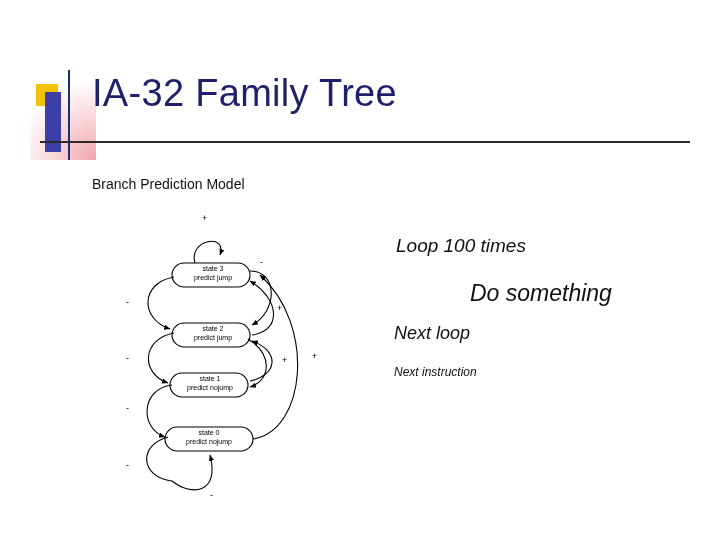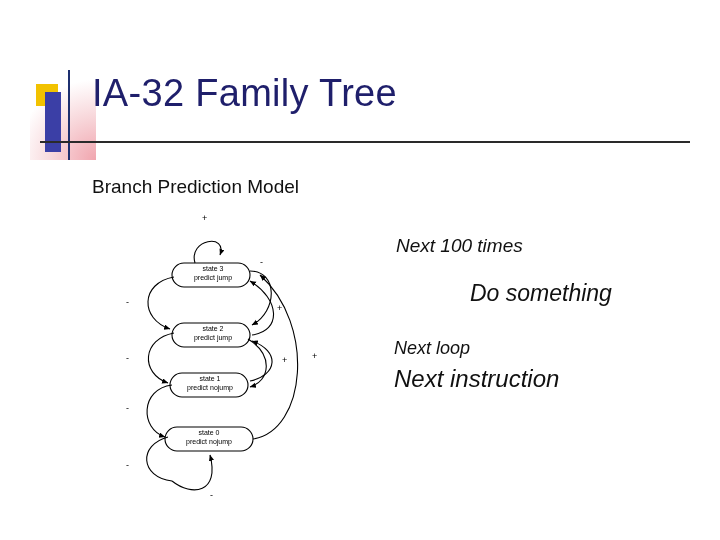--- a/index.html
+++ b/index.html
@@ -74,36 +74,36 @@
     width: 650px;
     height: 2px;
     background: #2a2a2a;
   }
 
   
   .subtitle {
     position: absolute;
     left: 92px;
     top: 176px;
-    font-size: 19px;
+    font-size: 14px;
     color: #111111;
     white-space: nowrap;
   }
 
   
   .rtext {
     position: absolute;
     font-style: italic;
     color: #111111;
     white-space: nowrap;
   }
   .rtext-0 { left: 396px; top: 235px; font-size: 19px; }
   .rtext-1 { left: 470px; top: 280px; font-size: 23px; }
-  .rtext-2 { left: 394px; top: 338px; font-size: 18px; }
-  .rtext-3 { left: 394px; top: 365px; font-size: 24px; font-style: italic; }
+  .rtext-2 { left: 394px; top: 323px; font-size: 18px; }
+  .rtext-3 { left: 394px; top: 365px; font-size: 12px; font-style: italic; }
 
   
   .diagram {
     position: absolute;
     left: 110px;
     top: 205px;
     width: 250px;
     height: 310px;
   }
   .diagram svg { display: block; }
@@ -129,21 +129,21 @@
   <div class="deco-sq-yellow"></div>
   <div class="deco-sq-blue"></div>
   <div class="deco-rule-v"></div>
 </div>
 
 <div class="title">IA-32 Family Tree</div>
 <div class="title-rule"></div>
 
 <div class="subtitle">Branch Prediction Model</div>
 
-<div class="rtext rtext-0">Next 100 times</div>
+<div class="rtext rtext-0">Loop 100 times</div>
 <div class="rtext rtext-1">Do something</div>
 <div class="rtext rtext-2">Next loop</div>
 <div class="rtext rtext-3">Next instruction</div>
 
 <div class="diagram">
 
   <svg width="250" height="310" viewBox="0 0 250 310">
     <defs>
       <marker id="ah" markerWidth="7" markerHeight="7" refX="5.4" refY="2.4" orient="auto">
         <path d="M0,0 L5.6,2.4 L0,4.8 z" fill="#000000"></path>

